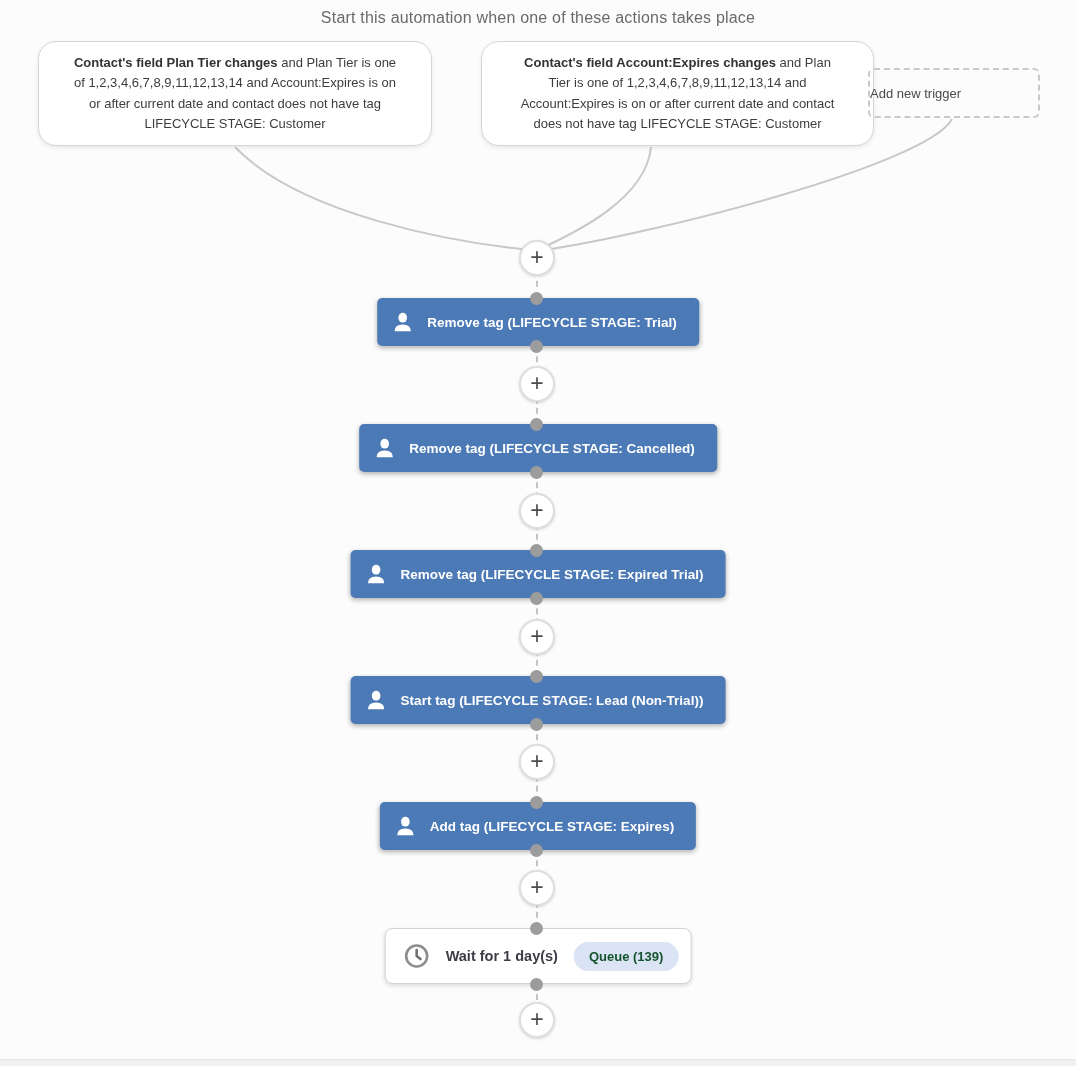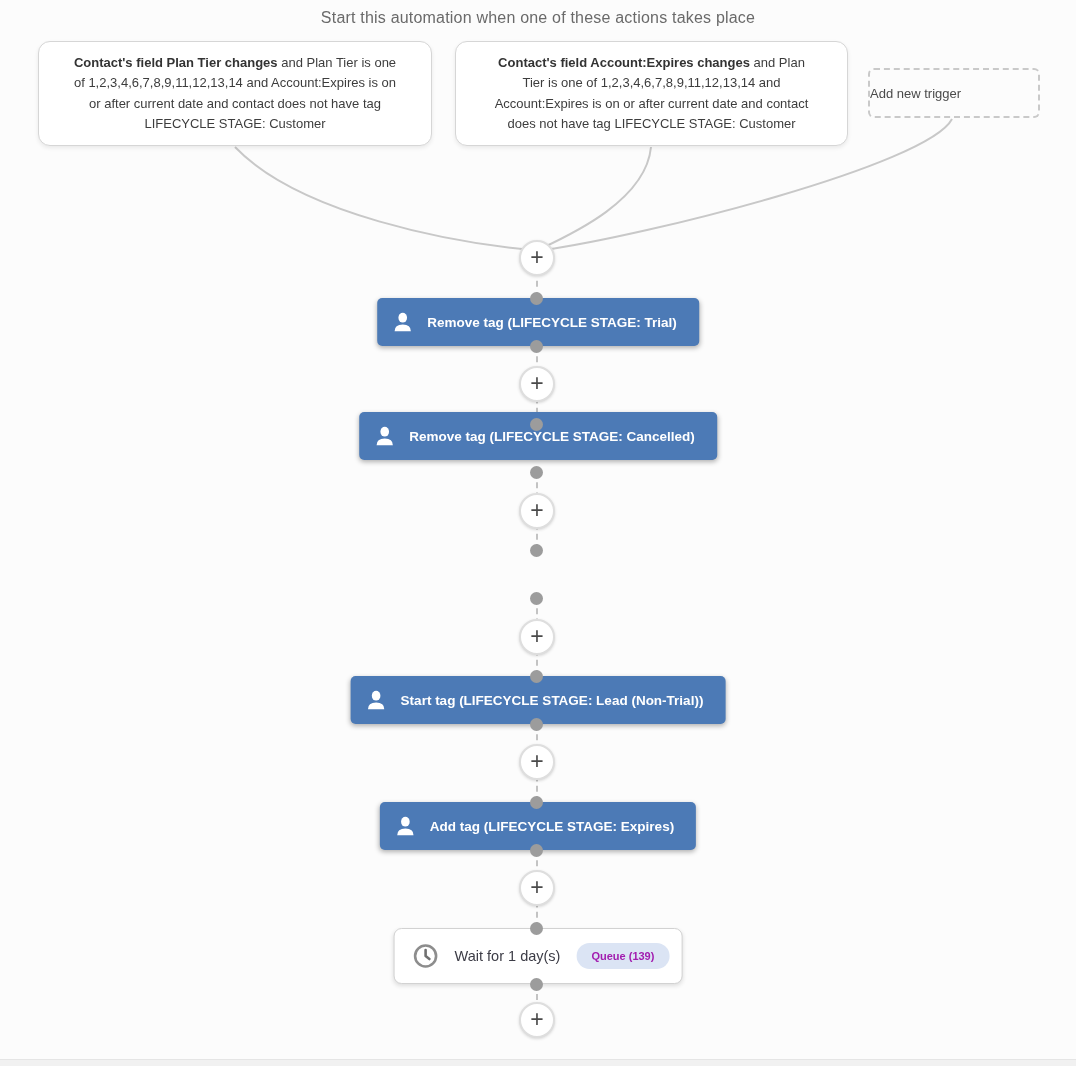--- a/index.html
+++ b/index.html
@@ -7,31 +7,31 @@
     position:relative;width:1076px;height:1066px;overflow:hidden;
     background:#fcfcfc;font-family:"Liberation Sans",sans-serif;
   }
   .page-title{
     position:absolute;top:9px;left:0;width:100%;text-align:center;
     font-size:16px;color:#6a6a6a;letter-spacing:.2px;
   }
   
   .trigger{
     position:absolute;top:41px;height:105px;box-sizing:border-box;
-    background:#fff;border:1px solid #d6d6d6;border-radius:12px;
+    background:#fff;border:1px solid #d6d6d6;border-radius:18px;
     box-shadow:0 2px 4px rgba(0,0,0,.08);
     display:flex;align-items:center;justify-content:center;
     padding:10px 30px;z-index:2;cursor:pointer;
   }
   .trigger .txt{
     text-align:center;font-size:13px;line-height:1.55;color:#3d3d3d;
   }
   .trigger .txt b{font-weight:700;color:#333;}
   .trigger1{left:38px;width:394px;}
-  .trigger2{left:455px;width:393px;}
+  .trigger2{left:481px;width:393px;}
   .add-trigger{
     position:absolute;left:868px;top:68px;width:172px;height:50px;box-sizing:border-box;
     border:2px dashed #c9c9c9;border-radius:6px;background:transparent;
     display:flex;align-items:center;
     font-size:13px;color:#4a4a4a;z-index:2;cursor:pointer;
   }
   
   .curves{position:absolute;left:0;top:0;z-index:1;}
   
   .vline{
@@ -54,32 +54,32 @@
   }
   
   .action{
     position:absolute;left:50%;transform:translateX(-50%);
     height:48px;display:inline-flex;align-items:center;gap:13px;
     padding:0 22px 0 14px;box-sizing:border-box;white-space:nowrap;
     background:#4c7ab6;border-radius:5px;
     box-shadow:0 2px 5px rgba(0,0,0,.3);
     color:#fff;font-size:13.5px;font-weight:700;z-index:3;cursor:pointer;
   }
-  .a1{top:298px;} .a2{top:412px;} .a3{top:550px;} .a4{top:676px;} .a5{top:802px;}
+  .a1{top:298px;} .a2{top:424px;} .a3{top:550px;} .a4{top:676px;} .a5{top:802px;}
   
   .wait-node{
     position:absolute;left:50%;transform:translateX(-50%);top:928px;height:56px;
     display:inline-flex;align-items:center;gap:16px;white-space:nowrap;
     padding:0 12px 0 18px;box-sizing:border-box;
     background:#fff;border:1px solid #d2d2d2;border-radius:8px;
     box-shadow:0 2px 4px rgba(0,0,0,.12);z-index:3;cursor:pointer;
   }
-  .wait-label{font-size:14.5px;font-weight:400;color:#3c3c46;}
+  .wait-label{font-size:14.5px;font-weight:700;color:#3c3c46;}
   .queue-badge{
-    background:#dbe4f4;color:#a21caf;font-size:11px;font-weight:600;
+    background:#dbe4f4;color:#14532d;font-size:13px;font-weight:600;
     padding:7px 15px;border-radius:15px;cursor:pointer;
   }
   .bottom-edge{
     position:absolute;left:0;bottom:0;width:100%;height:6px;
     background:#f1f1f1;border-top:1px solid #e5e5e5;z-index:6;
   }
 </style>
 </head>
 <body>
 
@@ -153,20 +153,27 @@
       </svg>
     <span>Remove tag (LIFECYCLE STAGE: Trial)</span>
   </div>
   <div class="action a2">
     <svg width="23" height="23" viewBox="0 0 24 24">
         <ellipse cx="12" cy="7" rx="4.5" ry="5.1" fill="#fff"></ellipse>
         <path d="M3.5 21 q0 -7 8.5 -7 q8.5 0 8.5 7 z" fill="#fff"></path>
       </svg>
     <span>Remove tag (LIFECYCLE STAGE: Cancelled)</span>
   </div>
+  <div class="action a3">
+    <svg width="23" height="23" viewBox="0 0 24 24">
+        <ellipse cx="12" cy="7" rx="4.5" ry="5.1" fill="#fff"></ellipse>
+        <path d="M3.5 21 q0 -7 8.5 -7 q8.5 0 8.5 7 z" fill="#fff"></path>
+      </svg>
+    <span>Remove tag (LIFECYCLE STAGE: Expired Trial)</span>
+  </div>
   <div class="action a4">
     <svg width="23" height="23" viewBox="0 0 24 24">
         <ellipse cx="12" cy="7" rx="4.5" ry="5.1" fill="#fff"></ellipse>
         <path d="M3.5 21 q0 -7 8.5 -7 q8.5 0 8.5 7 z" fill="#fff"></path>
       </svg>
     <span>Start tag (LIFECYCLE STAGE: Lead (Non-Trial))</span>
   </div>
   <div class="action a5">
     <svg width="23" height="23" viewBox="0 0 24 24">
         <ellipse cx="12" cy="7" rx="4.5" ry="5.1" fill="#fff"></ellipse>

